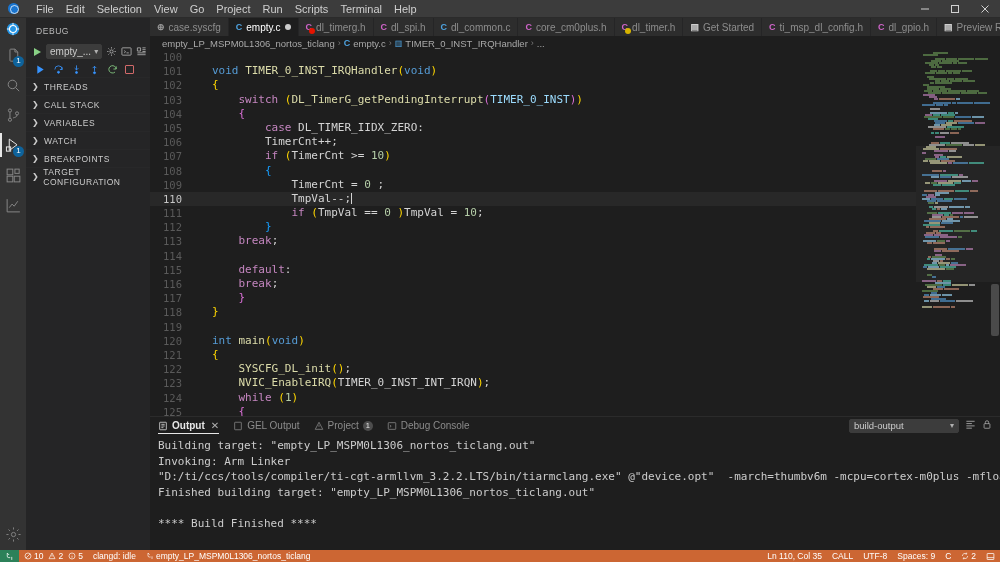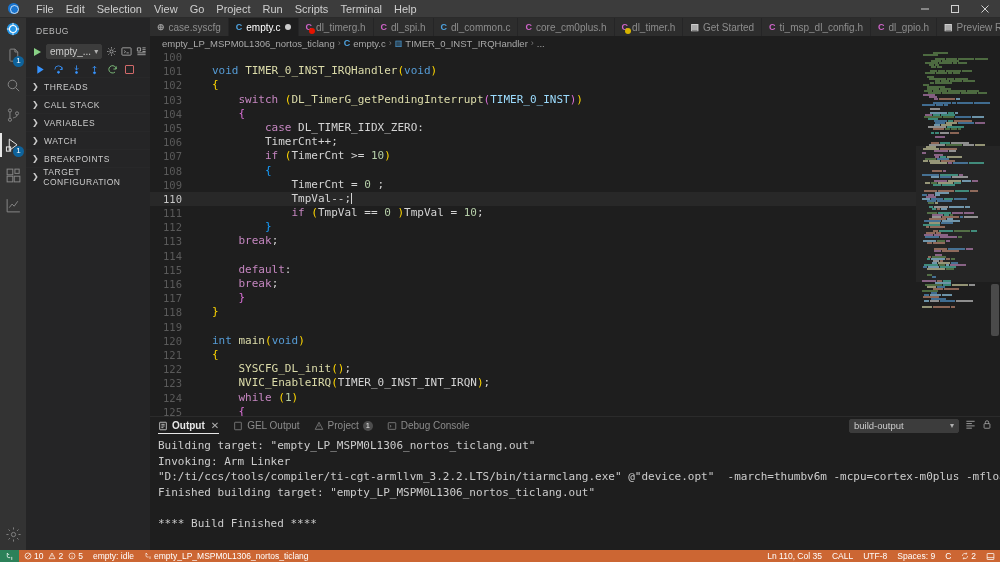--- a/index.html
+++ b/index.html
@@ -1061,21 +1061,21 @@
             <path d="M12 3l9 17H3z"></path>
             <path d="M12 9v5"></path>
           </svg>
         <span>2</span>
         <svg width="8" height="8" viewBox="0 0 24 24" fill="none" stroke="#ffffff" stroke-width="2" style="margin-left:3px">
             <circle cx="12" cy="12" r="9"></circle>
             <path d="M12 11v6M12 7.5v.5"></path>
           </svg>
         <span>5</span>
       </div>
-      <div class="sb-item">empty: idle</div>
+      <div class="sb-item">clangd: idle</div>
       <div class="sb-item">
         <svg width="8" height="8" viewBox="0 0 24 24" fill="none" stroke="#ffffff" stroke-width="2">
             <path d="M6 3v8a4 4 0 0 0 4 4h4"></path>
             <path d="M18 21v-8"></path>
             <path d="M6 3l5 5"></path>
           </svg>
         <span>empty_LP_MSPM0L1306_nortos_ticlang</span>
       </div>
     </div>
     <div class="sb-right">

